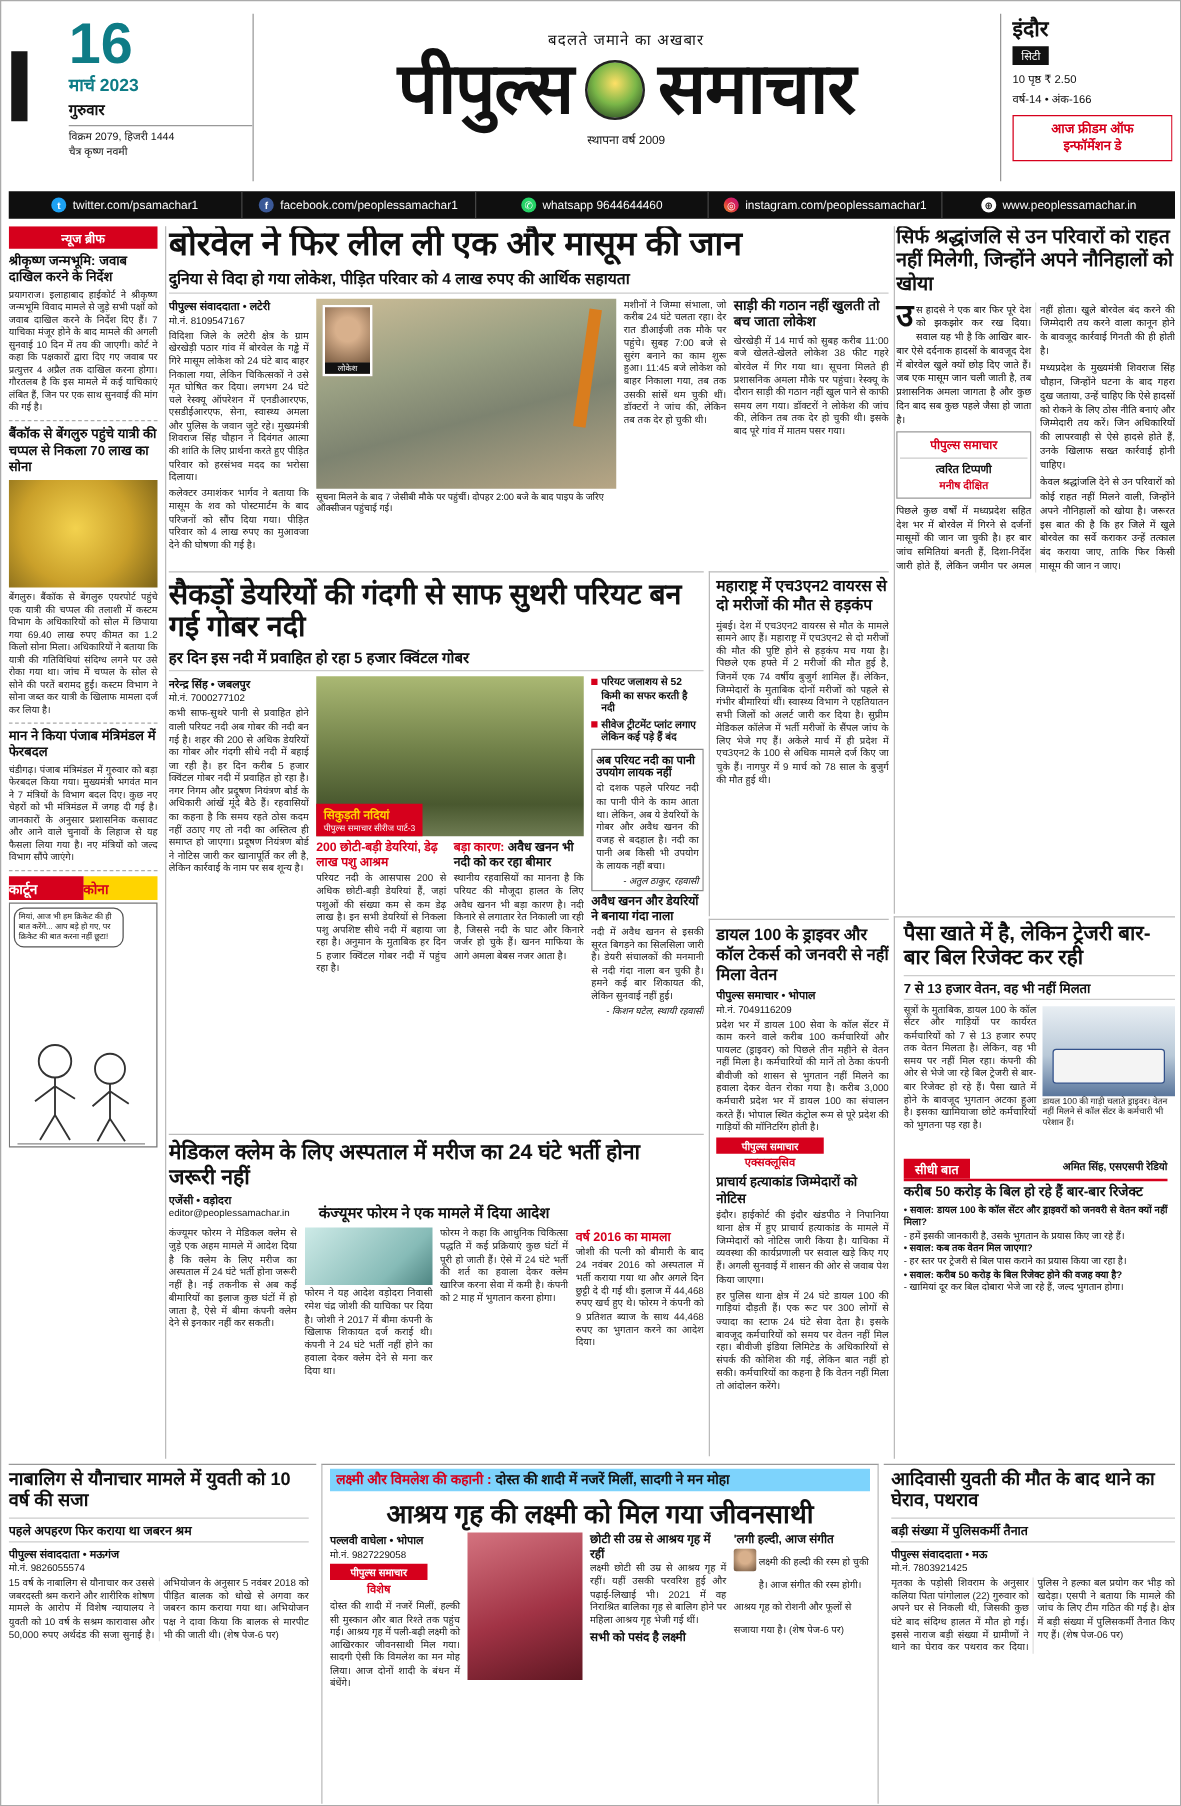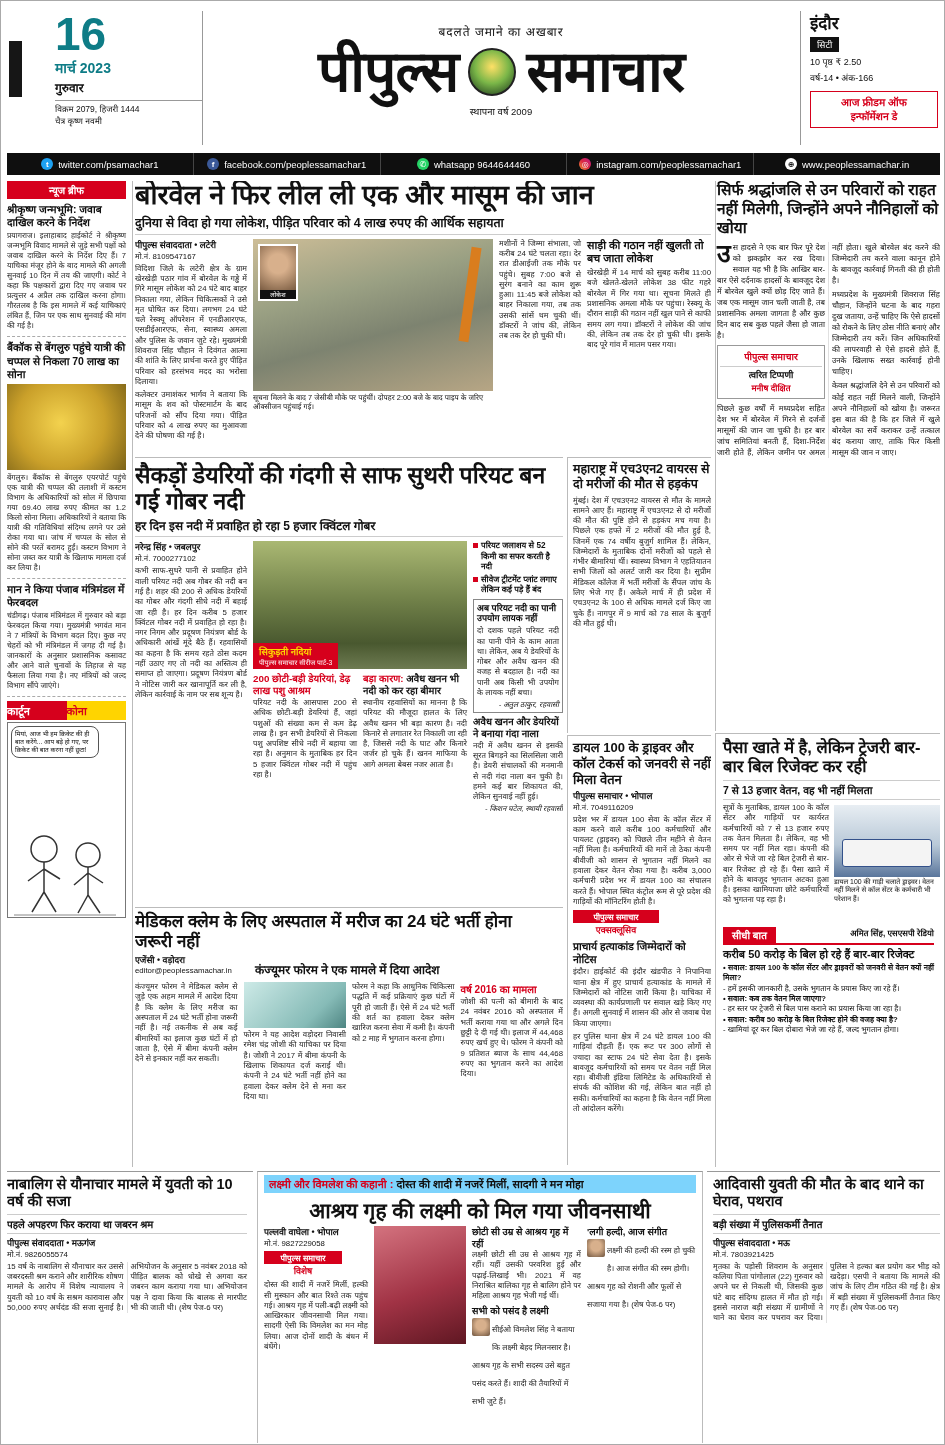--- a/index.html
+++ b/index.html
@@ -437,21 +437,20 @@
           <div class="b1">पीपुल्स समाचार</div>
           <div class="b2">विशेष</div>
         </div>
         <div class="bt">दोस्त की शादी में नजरें मिलीं, हल्की सी मुस्कान और बात रिश्ते तक पहुंच गई। आश्रय गृह में पली-बढ़ी लक्ष्मी को आखिरकार जीवनसाथी मिल गया। सादगी ऐसी कि विमलेश का मन मोह लिया। आज दोनों शादी के बंधन में बंधेंगे।</div>
       </div>
       <div class="photo-bride"></div>
       <div style="flex:1">
         <div class="lx-sh">छोटी सी उम्र से आश्रय गृह में रहीं</div>
         <div class="bt">लक्ष्मी छोटी सी उम्र से आश्रय गृह में रहीं। यहीं उसकी परवरिश हुई और पढ़ाई-लिखाई भी। 2021 में वह निराश्रित बालिका गृह से बालिग होने पर महिला आश्रय गृह भेजी गई थीं।</div>
         <div class="lx-sh" style="margin-top:4px">सभी को पसंद है लक्ष्मी</div>
-        <div><span class="mini-face"></span><span class="bt">सीईओ विमलेश सिंह ने बताया कि लक्ष्मी बेहद मिलनसार है। आश्रय गृह के सभी सदस्य उसे बहुत पसंद करते हैं। शादी की तैयारियों में सभी जुटे हैं।</span></div>
       </div>
       <div style="flex:1">
         <div class="lx-sh">'लगी हल्दी, आज संगीत</div>
         <div><span class="mini-face"></span><span class="bt">लक्ष्मी की हल्दी की रस्म हो चुकी है। आज संगीत की रस्म होगी। आश्रय गृह को रोशनी और फूलों से सजाया गया है। (शेष पेज-6 पर)</span></div>
       </div>
     </div>
   </div>
 
   <div class="abs adivasi">
     <div class="bs-head">आदिवासी युवती की मौत के बाद थाने का घेराव, पथराव</div>

